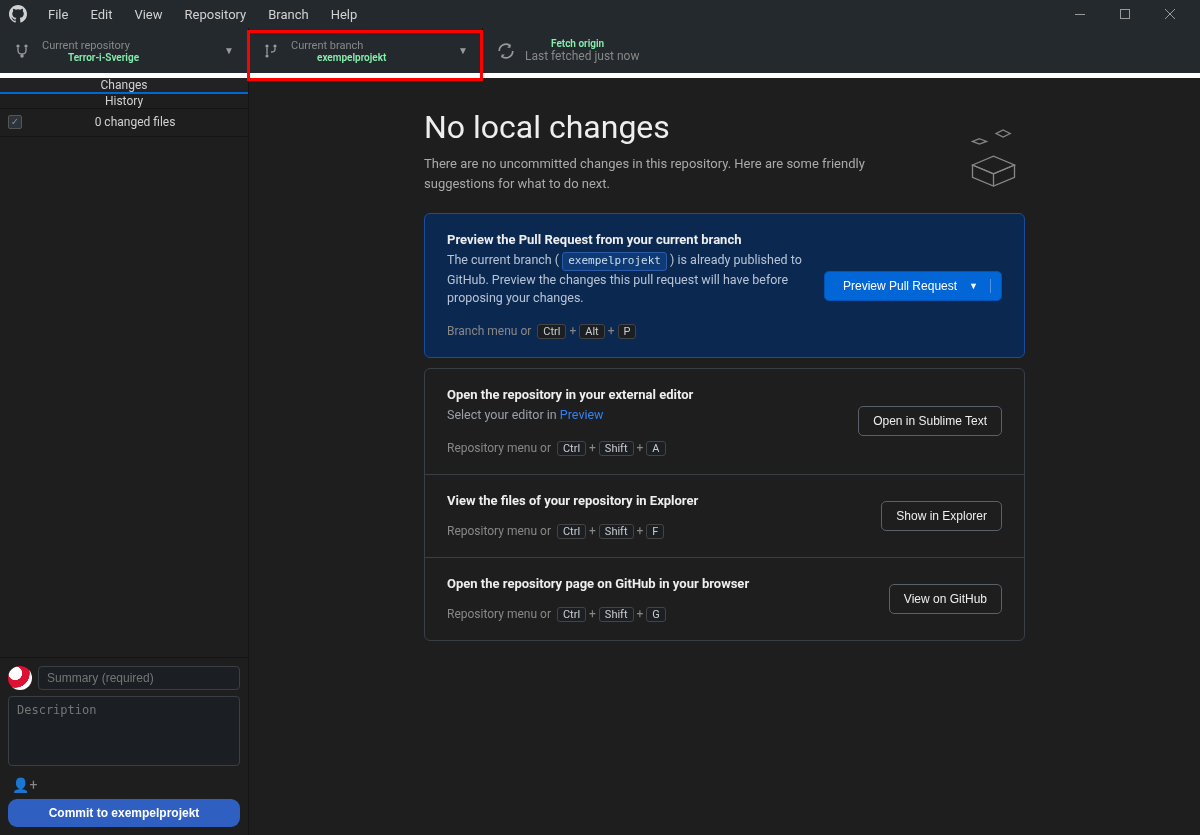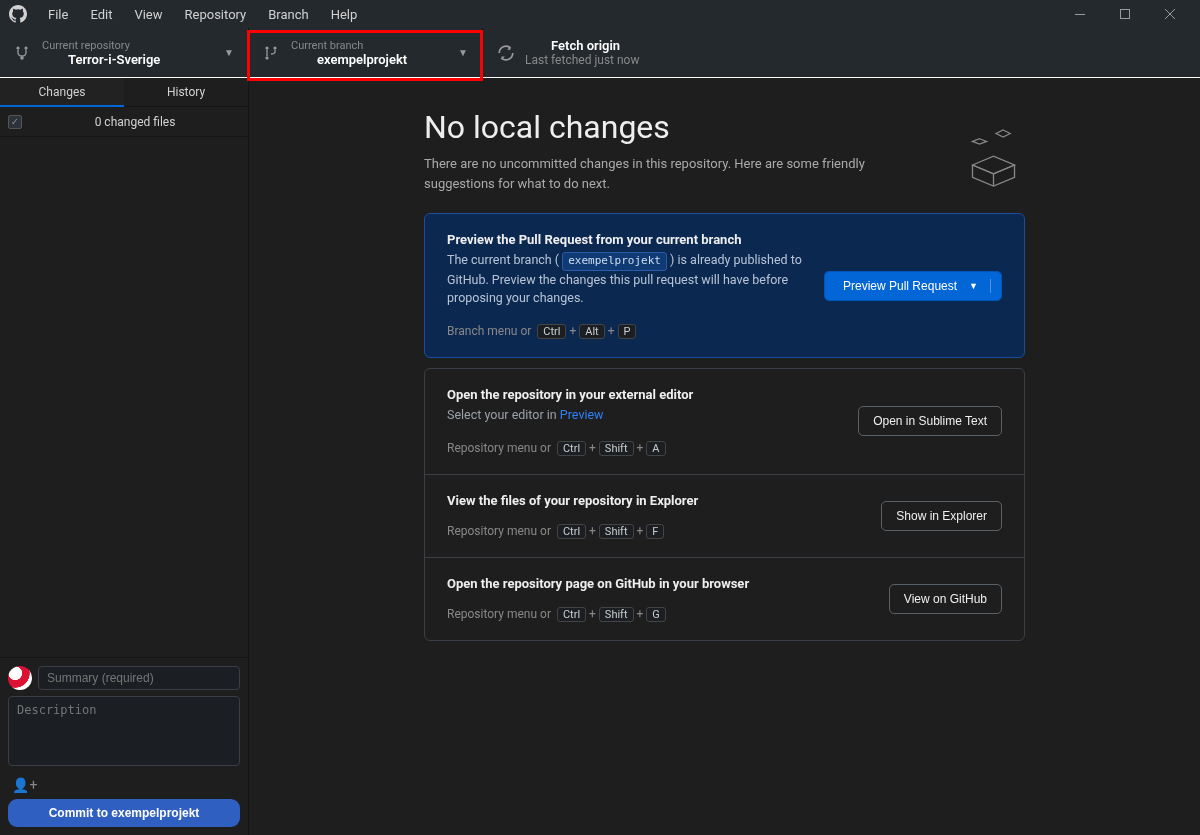--- a/index.html
+++ b/index.html
@@ -24,50 +24,50 @@
   .titlebar .logo { width: 20px; height: 20px; margin-right: 10px; display:flex; align-items:center; justify-content:center; }
   .titlebar .menu { display: flex; gap: 2px; }
   .titlebar .menu-item { padding: 4px 10px; color: #d1d1d1; cursor: default; text-align: center; }
   .window-controls { margin-left: auto; display: flex; }
   .window-controls .wc { width: 45px; height: 28px; display:flex; align-items:center; justify-content:center; color:#9a9a9a;}
   
   .toolbar {
     height: 50px;
     background: #24292e;
     display: flex;
-    border-bottom: 1px solid #ffffff;
+    border-bottom: 5px solid #ffffff;
   }
   .tool-seg {
     display: flex;
     align-items: center;
     padding: 0 14px;
     border-right: 1px solid #141414;
     cursor: default;
     position: relative;
   }
   .tool-seg.repo { width: 249px; }
   .tool-seg.branch { width: 234px; }
   .tool-seg.fetch { border-right: none; }
   .tool-icon { width: 18px; margin-right: 10px; color:#9a9a9a; display:flex; }
   .tool-text .lbl { font-size: 11px; color: #888; }
-  .tool-text .val { font-size: 13px; color: #ffffff; font-weight: 600; padding-left: 26px; }
+  .tool-text .val { font-size: 10px; color: #86efac; font-weight: 600; padding-left: 26px; }
   .tool-text .sub { font-size: 12px; color: #888; }
   .caret { margin-left: auto; color:#9a9a9a; font-size:10px; }
   .highlight-red { border: 3px solid #ff0000; position: absolute; pointer-events:none; }
   
   .main { display: flex; height: calc(835px - 28px - 50px); }
   
   .sidebar {
     width: 249px;
     background: #1e1e1e;
     border-right: 1px solid #141414;
     display: flex;
     flex-direction: column;
   }
-  .tabs { display: flex; height: 29px; }
+  .tabs { display: flex; height: 29px; flex-direction: column; }
   .tab {
     flex:1; display:flex; align-items:center; justify-content:center;
     font-size:12px; color:#d1d1d1; border-bottom:1px solid #141414;
     cursor:default;
   }
   .tab.active { border-bottom: 2px solid #0366d6; background:#222; }
   .changes-header {
     height: 30px; display:flex; align-items:center; padding:0 8px;
     border-bottom:1px solid #141414; font-size:12px; color:#d1d1d1;
   }

